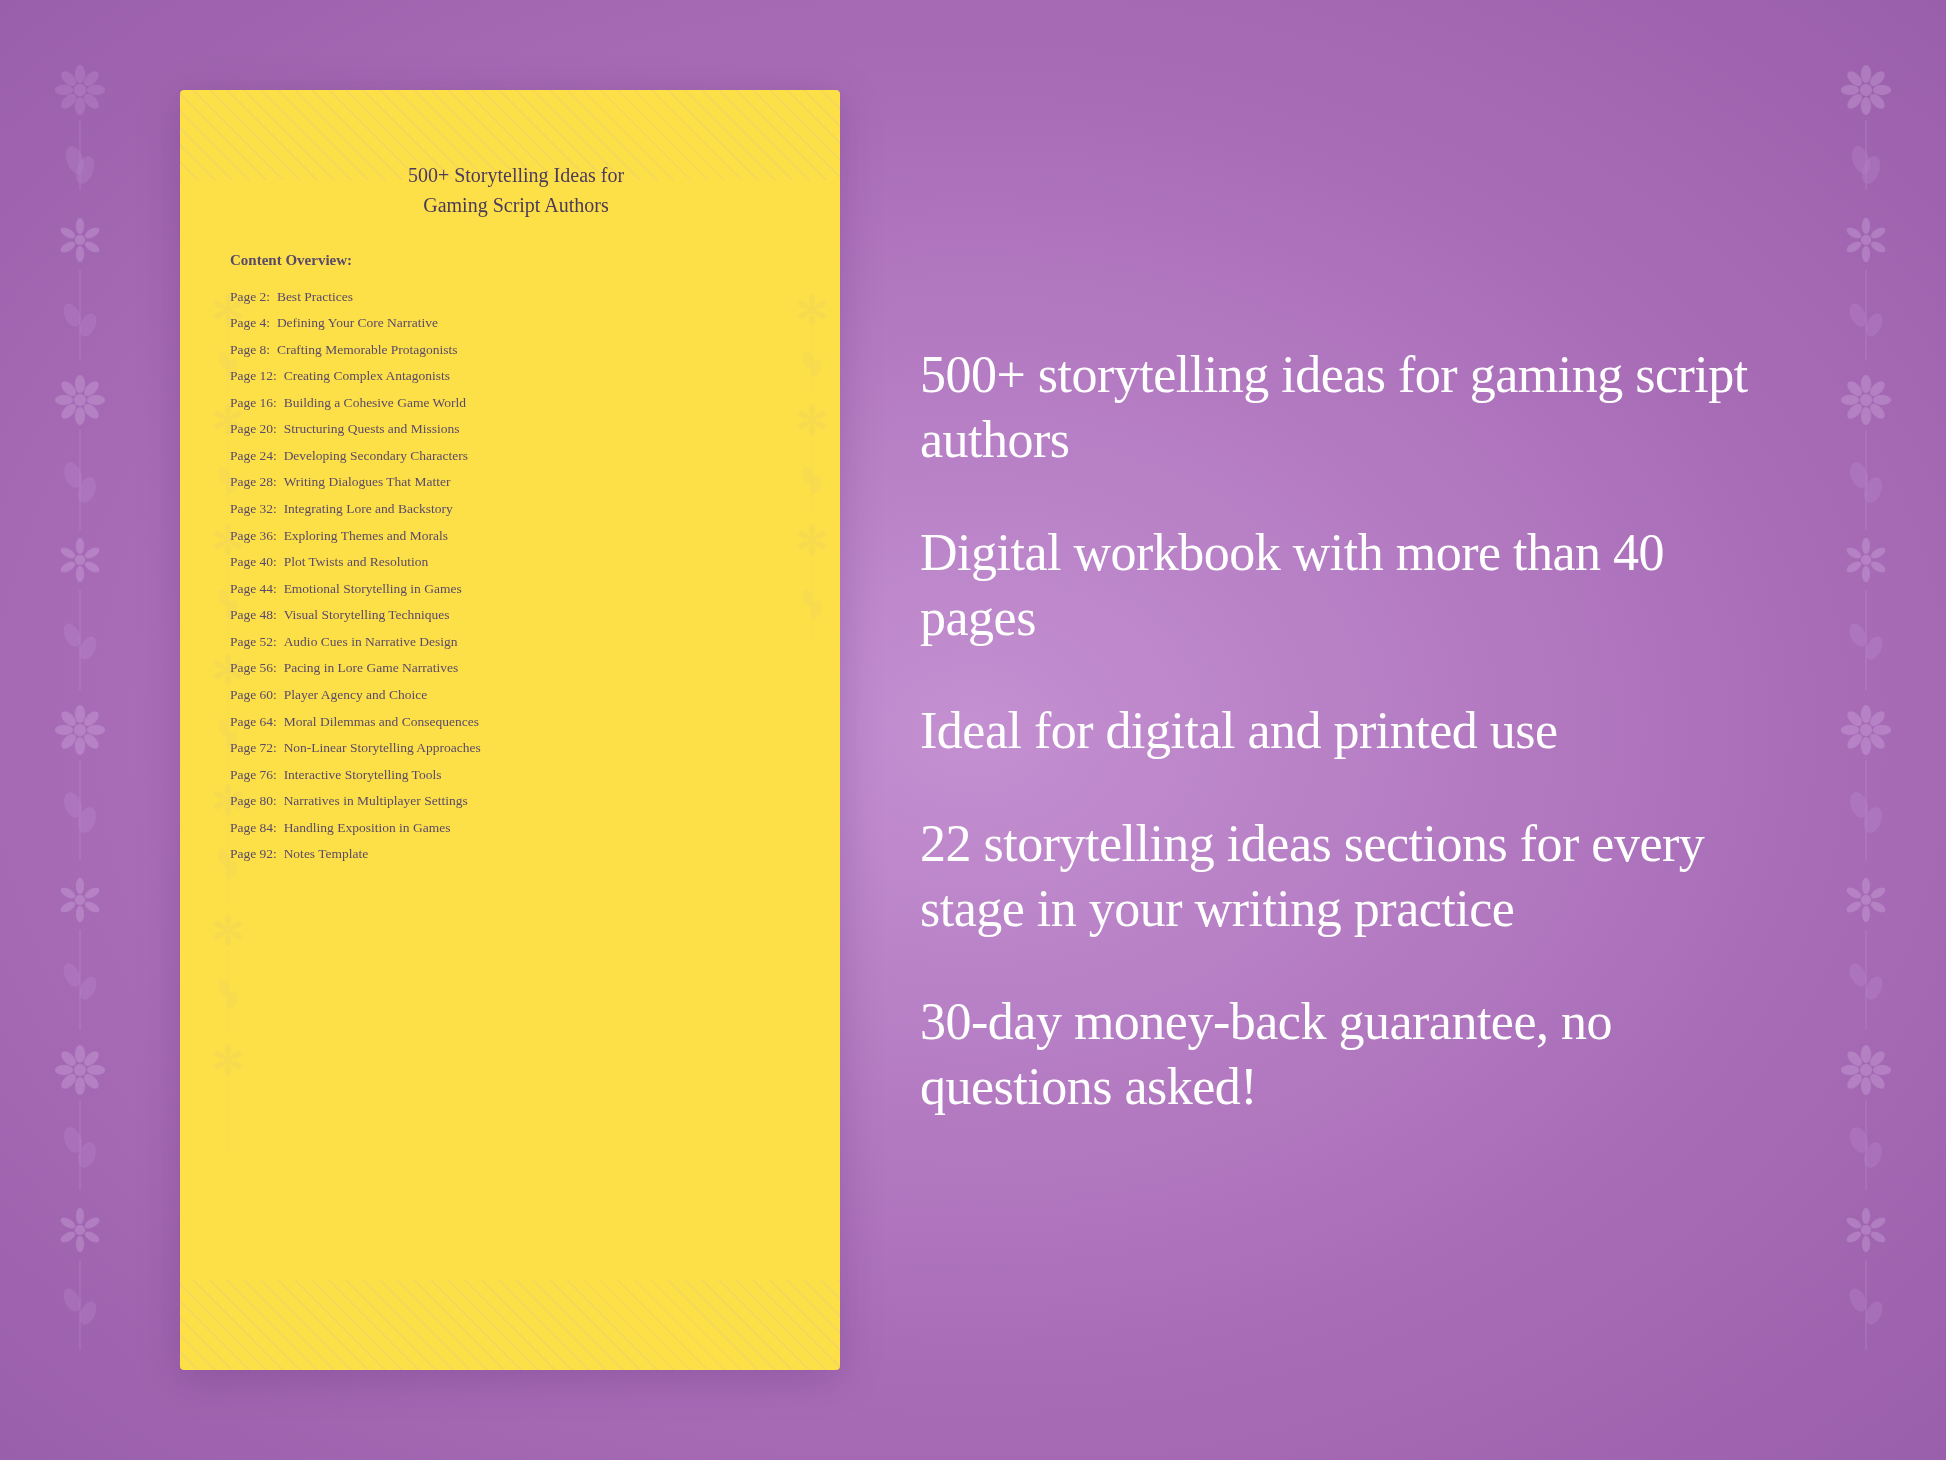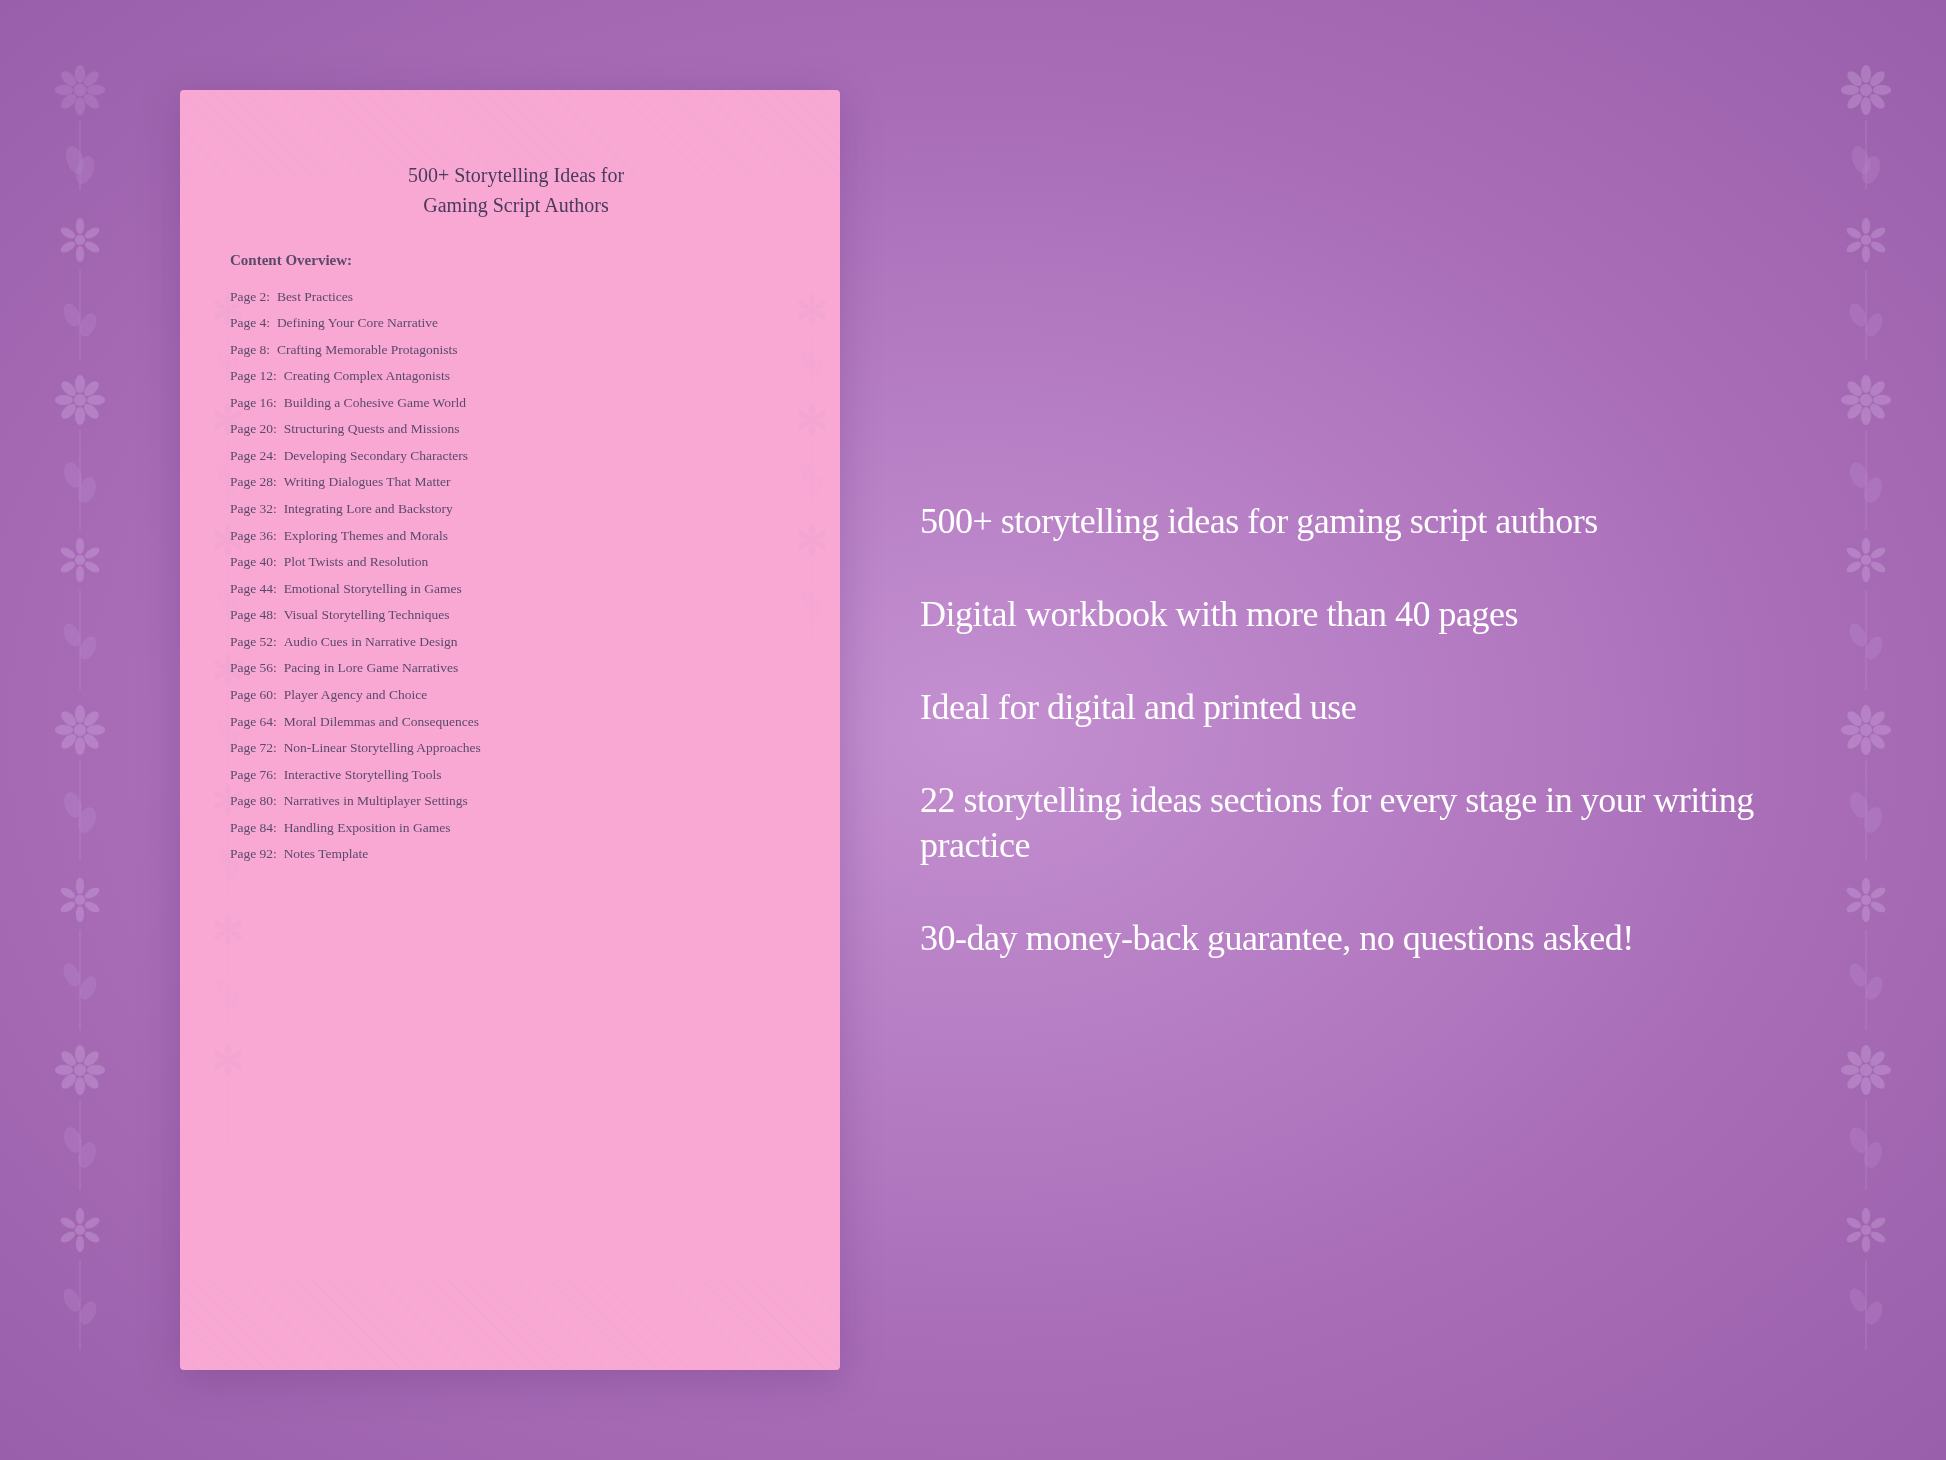--- a/index.html
+++ b/index.html
@@ -55,21 +55,21 @@
       align-items: center;
       justify-content: center;
       width: 100%;
       height: 100%;
       padding: 60px 180px;
       gap: 80px;
     }
 
     
     .document-card {
-      background: #f9a8d4;
+      background: #fde047;
       border-radius: 4px;
       width: 660px;
       min-height: 1280px;
       flex-shrink: 0;
       box-shadow: 0 8px 40px rgba(80,30,100,0.25);
       padding: 50px 38px 50px 50px;
       position: relative;
       overflow: hidden;
     }
 
@@ -161,21 +161,21 @@
       flex-direction: column;
       gap: 48px;
       padding: 20px 0;
     }
 
     .feature-item {
       color: #ffffff;
     }
 
     .feature-text {
-      font-size: 36px;
+      font-size: 52px;
       font-weight: 300;
       line-height: 1.25;
       color: #ffffff;
       font-family: Georgia, 'Times New Roman', serif;
       letter-spacing: -0.5px;
     }
   </style>
 </head>
 <body>
 

